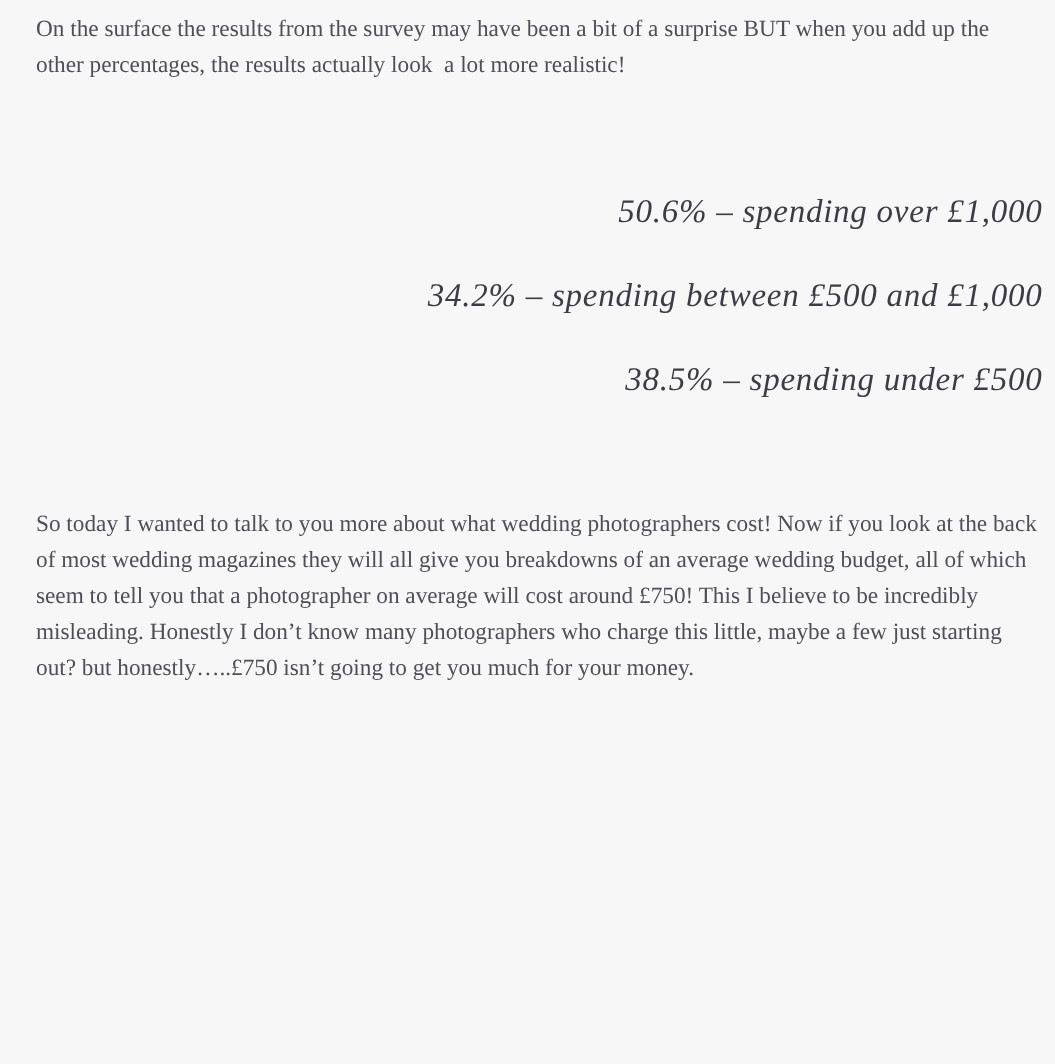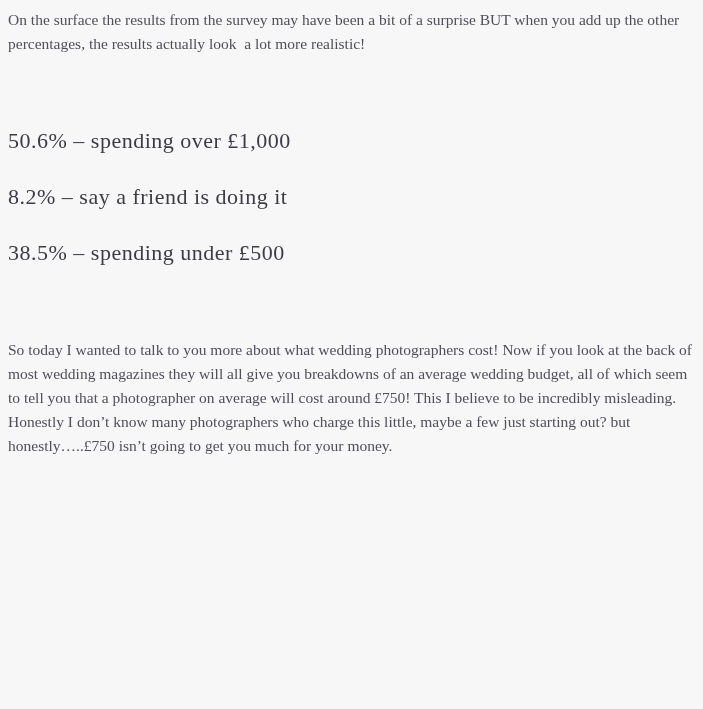--- a/index.html
+++ b/index.html
@@ -9,56 +9,57 @@
   }
   * { box-sizing: border-box; }
   html, body { margin: 0; padding: 0; }
   body {
     width: 703px;
     height: 709px;
     background: var(--bg);
     overflow: hidden;
   }
   main.post {
-    padding: 8px 8px 0 8px;
+    padding: 8px 8px 0 24px;
     font-family: "Liberation Serif", serif;
     font-size: 15.5px;
     line-height: 24px;
     color: var(--text);
     text-align: left;
     hyphens: auto;
     -webkit-hyphens: auto;
   }
   p { margin: 0; }
   .stats {
     margin-top: 70px;
     margin-bottom: 70px;
   }
   .stat {
     font-family: "Liberation Serif", "DejaVu Serif", serif;
+    font-style: italic;
     font-size: 22px;
     line-height: 30px;
     letter-spacing: 0.5px;
-    text-align: left;
+    text-align: right;
     color: var(--stat);
   }
   .stat + .stat { margin-top: 26px; }
   .advice { margin-bottom: 20px; }
   .para { margin-bottom: 20px; }
 </style>
 </head>
 <body>
 
 <main class="post">
 
   <p class="para intro">On the surface the results from the survey may have been a bit of a surprise BUT when you add up the other percentages, the results actually look &nbsp;a lot more realistic!</p>
 
   <section class="stats">
     <p class="stat">50.6% – spending over £1,000</p>
-    <p class="stat">8.2% – say a friend is doing it</p>
+    <p class="stat">34.2% – spending between £500 and £1,000</p>
     <p class="stat">38.5% – spending under £500</p>
   </section>
 
 
   <p class="para">So today I wanted to talk to you more about what wedding photographers cost! Now if you look at the back of most wedding magazines they will all give you breakdowns of an average wedding budget, all of which seem to tell you that a photographer on average will cost around £750! This I believe to be incredibly misleading. Honestly I don’t know many photographers who charge this little, maybe a few just starting out? but honestly…..£750 isn’t going to get you much for your money.</p>
 
   <p class="para">
     <br>
   </p>
 

